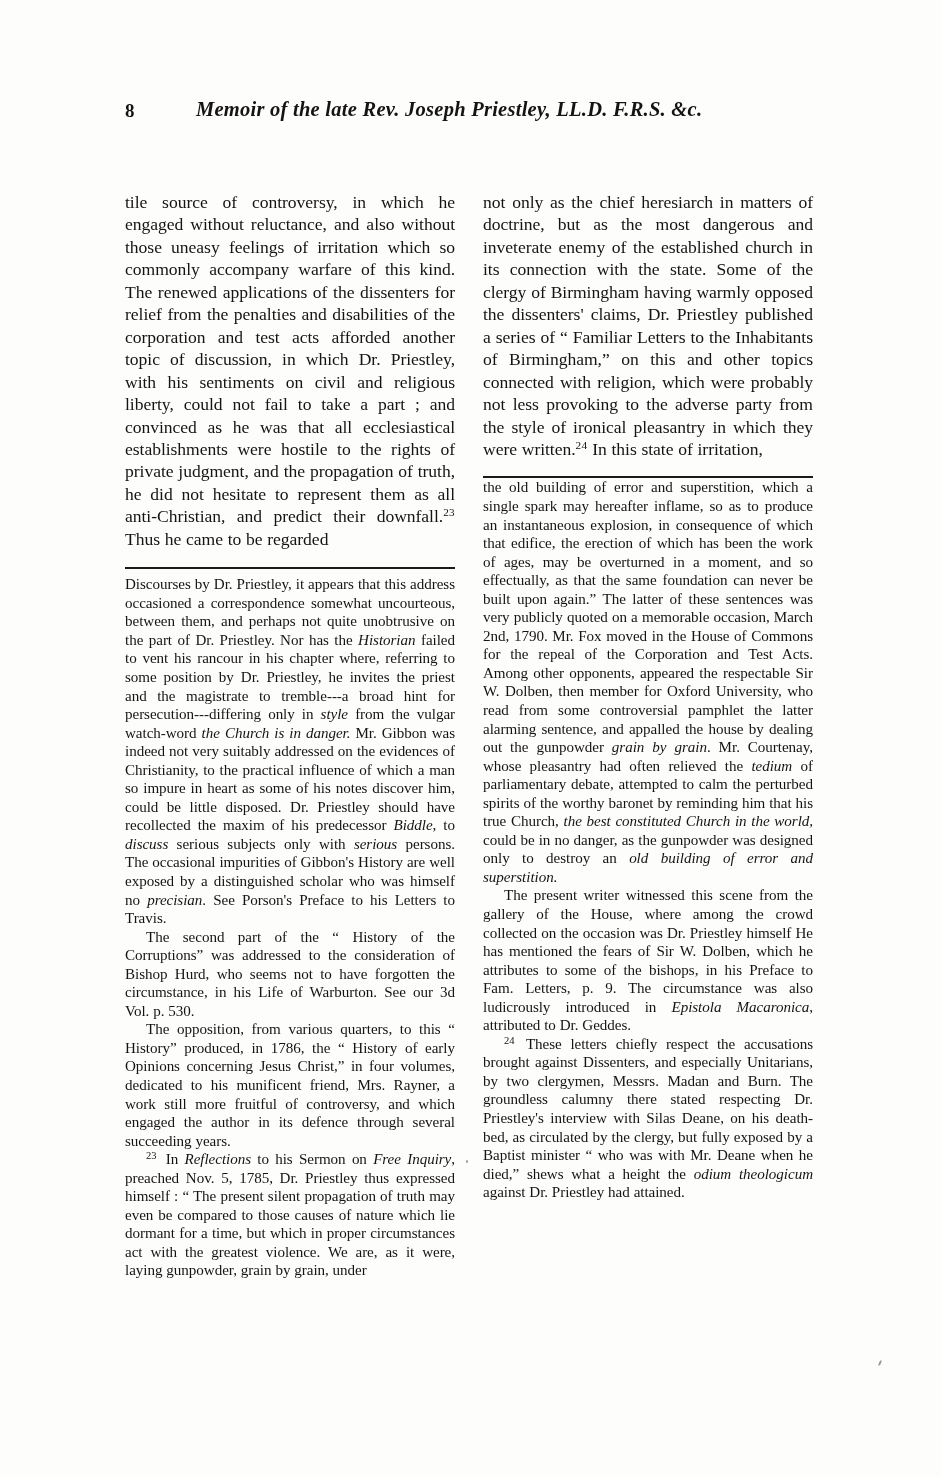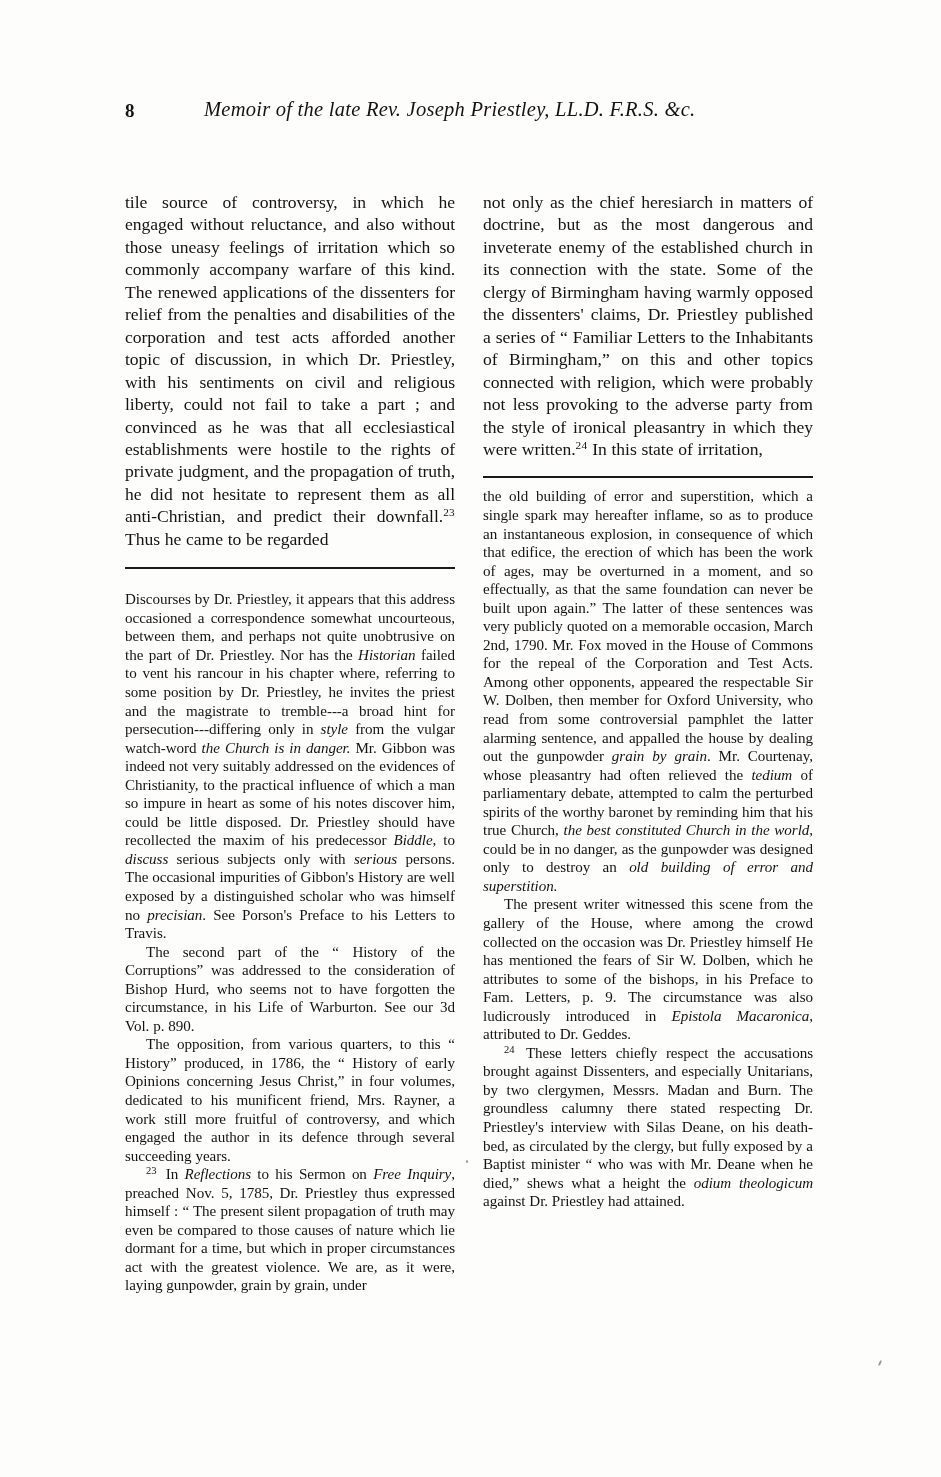--- a/index.html
+++ b/index.html
@@ -30,25 +30,25 @@
     position: absolute;
     left: 125px;
     top: 2px;
     font-size: 19px;
     font-weight: bold;
     font-family: "Liberation Serif", "DejaVu Serif", serif;
     letter-spacing: 0.2px;
   }
   .head-title {
     position: absolute;
-    left: 204px;
+    left: 196px;
     top: 0px;
     width: 650px;
     font-size: 20.5px;
-    font-weight: normal;
+    font-weight: bold;
     font-style: italic;
     letter-spacing: 0.25px;
     white-space: nowrap;
   }
 
   
   .col {
     position: absolute;
     top: 146px;
     width: 330px;
@@ -95,22 +95,22 @@
   }
   .notes p {
     margin: 0;
   }
   .notes p.indent {
     text-indent: 21px;
   }
   .notes p.run-on {
     text-indent: 0;
   }
-  .notes-top-left  { padding-top: 21px; }
-  .notes-top-right { padding-top: 9px; }
+  .notes-top-left  { padding-top: 6px; }
+  .notes-top-right { }
 
   i, .ital { font-style: italic; }
 
   sup.note-mark {
     font-size: 0.64em;
     vertical-align: 0.55em;
     line-height: 0;
     letter-spacing: 0.3px;
   }
   .note-num {
@@ -143,21 +143,21 @@
     <div class="body-text">
       <p><span>tile source of controversy, in which he engaged without reluctance, and also without those uneasy feelings of irritation which so commonly accompany warfare of this kind. The renewed applications of the dissenters for relief from the penalties and disabilities of the corporation and test acts afforded another topic of discussion, in which Dr. Priestley, with his sentiments on civil and religious liberty, could not fail to take a part ; and convinced as he was that all ecclesiastical establishments were hostile to the rights of private judgment, and the propagation of truth, he did not hesitate to represent them as all anti-Christian, and predict their downfall.</span><sup class="note-mark">23</sup><span> Thus he came to be regarded</span></p>
     </div>
 
     <hr class="note-rule rule-gap-left">
 
     <div class="notes notes-top-left">
 
       <p class="run-on"><span>Discourses by Dr. Priestley, it appears that this address occasioned a correspondence somewhat uncourteous, between them, and perhaps not quite unobtrusive on the part of Dr. Priestley. Nor has the </span><i>Historian</i><span> failed to vent his rancour in his chapter where, referring to some position by Dr. Priestley, he invites the priest and the magistrate to tremble---a broad hint for persecution---differing only in </span><i>style</i><span> from the vulgar watch-word </span><i>the Church is in danger.</i><span> Mr. Gibbon was indeed not very suitably addressed on the evidences of Christianity, to the practical influence of which a man so impure in heart as some of his notes discover him, could be little disposed. Dr. Priestley should have recollected the maxim of his predecessor </span><i>Biddle</i><span>, to </span><i>discuss</i><span> serious subjects only with </span><i>serious</i><span> persons. The occasional impurities of Gibbon's History are well exposed by a distinguished scholar who was himself no </span><i>precisian</i><span>. See Porson's Preface to his Letters to Travis.</span></p>
 
-      <p class="indent"><span>The second part of the “ History of the Corruptions” was addressed to the consideration of Bishop Hurd, who seems not to have forgotten the circumstance, in his Life of Warburton. See our 3d Vol. p. 890.</span></p>
+      <p class="indent"><span>The second part of the “ History of the Corruptions” was addressed to the consideration of Bishop Hurd, who seems not to have forgotten the circumstance, in his Life of Warburton. See our 3d Vol. p. 530.</span></p>
 
       <p class="indent"><span>The opposition, from various quarters, to this “ History” produced, in 1786, the “ History of early Opinions concerning Jesus Christ,” in four volumes, dedicated to his munificent friend, Mrs. Rayner, a work still more fruitful of controversy, and which engaged the author in its defence through several succeeding years.</span></p>
 
       <p class="indent"><span class="note-num">23</span><span> In </span><i>Reflections</i><span> to his Sermon on </span><i>Free Inquiry</i><span>, preached Nov. 5, 1785, Dr. Priestley thus expressed himself : “ The present silent propagation of truth may even be compared to those causes of nature which lie dormant for a time, but which in proper circumstances act with the greatest violence. We are, as it were, laying gunpowder, grain by grain, under</span></p>
 
     </div>
   </div>
 
   <div class="col col-right">
 

